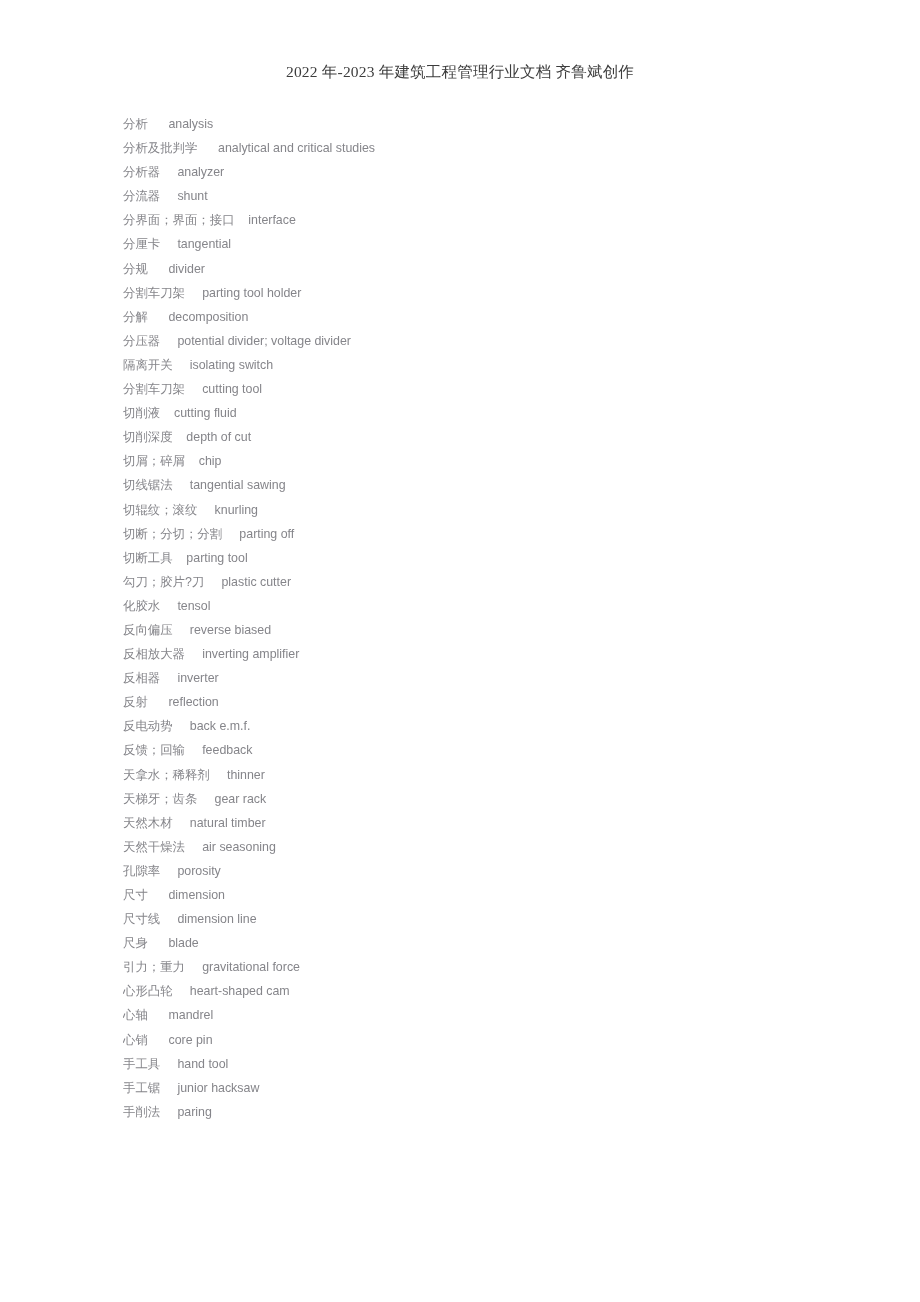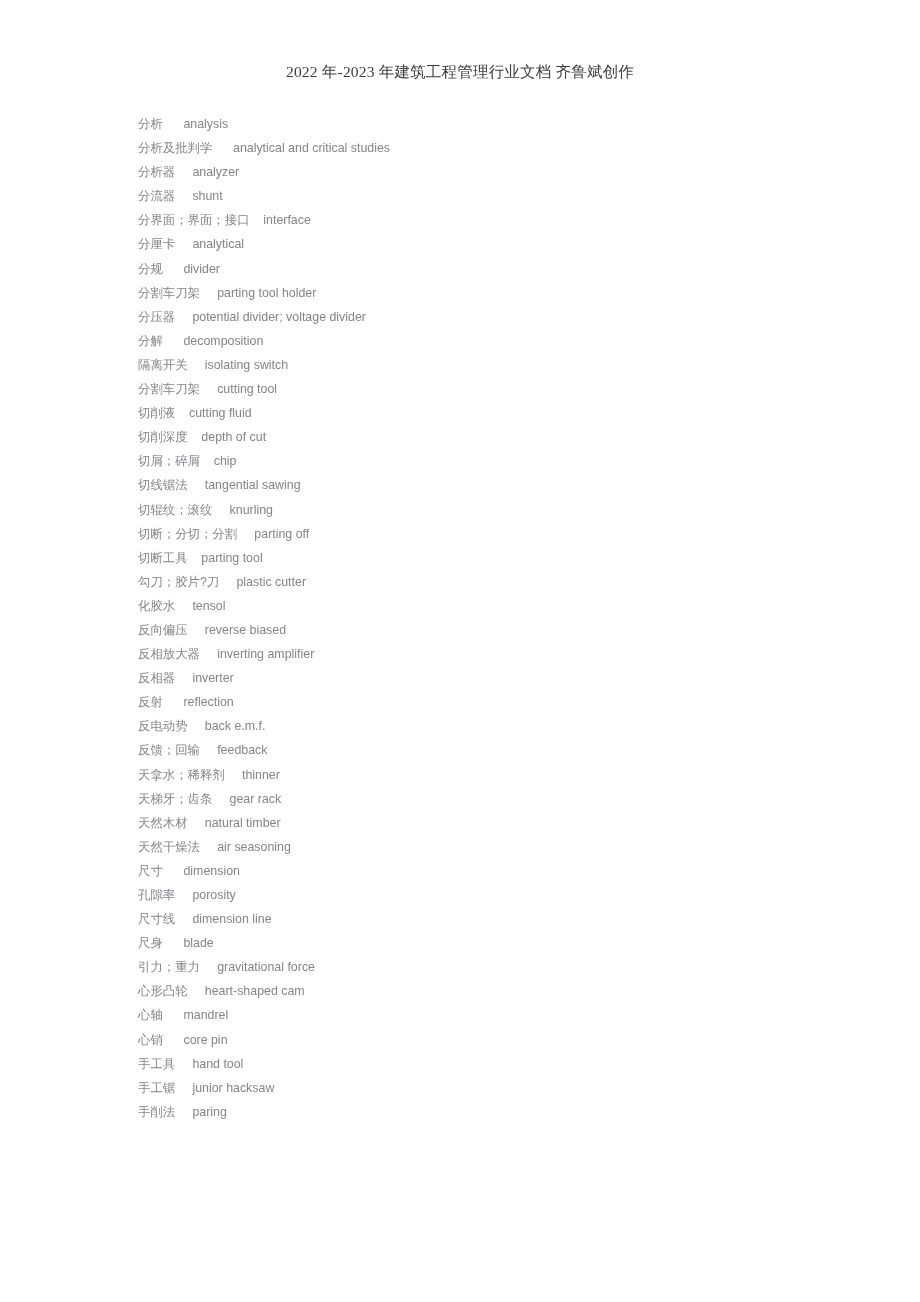--- a/index.html
+++ b/index.html
@@ -30,21 +30,21 @@
     line-height: 20px;
     color: #3c3c3c;
     letter-spacing: 0.2px;
     white-space: pre;
   }
 
   
   .glossary {
     position: absolute;
     top: 112px;
-    left: 138px;
+    left: 123px;
     width: 740px;
   }
   .entry {
     display: block;
     height: 24.1px;
     line-height: 24.1px;
     font-size: 12.4px;
     color: #85858a;
     white-space: pre;
     overflow: hidden;
@@ -68,25 +68,25 @@
 <div class="page">
 
   <div class="doc-header">2022 年-2023 年建筑工程管理行业文档 齐鲁斌创作</div>
 
   <div class="glossary">
       <div class="entry"><span class="term">分析</span><span class="gap">      </span><span class="gloss">analysis</span></div>
       <div class="entry"><span class="term">分析及批判学</span><span class="gap">      </span><span class="gloss">analytical and critical studies</span></div>
       <div class="entry"><span class="term">分析器</span><span class="gap">     </span><span class="gloss">analyzer</span></div>
       <div class="entry"><span class="term">分流器</span><span class="gap">     </span><span class="gloss">shunt</span></div>
       <div class="entry"><span class="term">分界面；界面；接口</span><span class="gap">    </span><span class="gloss">interface</span></div>
-      <div class="entry"><span class="term">分厘卡</span><span class="gap">     </span><span class="gloss">analytical</span></div>
+      <div class="entry"><span class="term">分厘卡</span><span class="gap">     </span><span class="gloss">tangential</span></div>
       <div class="entry"><span class="term">分规</span><span class="gap">      </span><span class="gloss">divider</span></div>
       <div class="entry"><span class="term">分割车刀架</span><span class="gap">     </span><span class="gloss">parting tool holder</span></div>
+      <div class="entry"><span class="term">分解</span><span class="gap">      </span><span class="gloss">decomposition</span></div>
       <div class="entry"><span class="term">分压器</span><span class="gap">     </span><span class="gloss">potential divider; voltage divider</span></div>
-      <div class="entry"><span class="term">分解</span><span class="gap">      </span><span class="gloss">decomposition</span></div>
       <div class="entry"><span class="term">隔离开关</span><span class="gap">     </span><span class="gloss">isolating switch</span></div>
       <div class="entry"><span class="term">分割车刀架</span><span class="gap">     </span><span class="gloss">cutting tool</span></div>
       <div class="entry"><span class="term">切削液</span><span class="gap">    </span><span class="gloss">cutting fluid</span></div>
       <div class="entry"><span class="term">切削深度</span><span class="gap">    </span><span class="gloss">depth of cut</span></div>
       <div class="entry"><span class="term">切屑；碎屑</span><span class="gap">    </span><span class="gloss">chip</span></div>
       <div class="entry"><span class="term">切线锯法</span><span class="gap">     </span><span class="gloss">tangential sawing</span></div>
       <div class="entry"><span class="term">切辊纹；滚纹</span><span class="gap">     </span><span class="gloss">knurling</span></div>
       <div class="entry"><span class="term">切断；分切；分割</span><span class="gap">     </span><span class="gloss">parting off</span></div>
       <div class="entry"><span class="term">切断工具</span><span class="gap">    </span><span class="gloss">parting tool</span></div>
       <div class="entry"><span class="term">勾刀；胶片?刀</span><span class="gap">     </span><span class="gloss">plastic cutter</span></div>
@@ -94,22 +94,22 @@
       <div class="entry"><span class="term">反向偏压</span><span class="gap">     </span><span class="gloss">reverse biased</span></div>
       <div class="entry"><span class="term">反相放大器</span><span class="gap">     </span><span class="gloss">inverting amplifier</span></div>
       <div class="entry"><span class="term">反相器</span><span class="gap">     </span><span class="gloss">inverter</span></div>
       <div class="entry"><span class="term">反射</span><span class="gap">      </span><span class="gloss">reflection</span></div>
       <div class="entry"><span class="term">反电动势</span><span class="gap">     </span><span class="gloss">back e.m.f.</span></div>
       <div class="entry"><span class="term">反馈；回输</span><span class="gap">     </span><span class="gloss">feedback</span></div>
       <div class="entry"><span class="term">天拿水；稀释剂</span><span class="gap">     </span><span class="gloss">thinner</span></div>
       <div class="entry"><span class="term">天梯牙；齿条</span><span class="gap">     </span><span class="gloss">gear rack</span></div>
       <div class="entry"><span class="term">天然木材</span><span class="gap">     </span><span class="gloss">natural timber</span></div>
       <div class="entry"><span class="term">天然干燥法</span><span class="gap">     </span><span class="gloss">air seasoning</span></div>
+      <div class="entry"><span class="term">孔隙率</span><span class="gap">     </span><span class="gloss">porosity</span></div>
       <div class="entry"><span class="term">尺寸</span><span class="gap">      </span><span class="gloss">dimension</span></div>
-      <div class="entry"><span class="term">孔隙率</span><span class="gap">     </span><span class="gloss">porosity</span></div>
       <div class="entry"><span class="term">尺寸线</span><span class="gap">     </span><span class="gloss">dimension line</span></div>
       <div class="entry"><span class="term">尺身</span><span class="gap">      </span><span class="gloss">blade</span></div>
       <div class="entry"><span class="term">引力；重力</span><span class="gap">     </span><span class="gloss">gravitational force</span></div>
       <div class="entry"><span class="term">心形凸轮</span><span class="gap">     </span><span class="gloss">heart-shaped cam</span></div>
       <div class="entry"><span class="term">心轴</span><span class="gap">      </span><span class="gloss">mandrel</span></div>
       <div class="entry"><span class="term">心销</span><span class="gap">      </span><span class="gloss">core pin</span></div>
       <div class="entry"><span class="term">手工具</span><span class="gap">     </span><span class="gloss">hand tool</span></div>
       <div class="entry"><span class="term">手工锯</span><span class="gap">     </span><span class="gloss">junior hacksaw</span></div>
       <div class="entry"><span class="term">手削法</span><span class="gap">     </span><span class="gloss">paring</span></div>
     </div>

